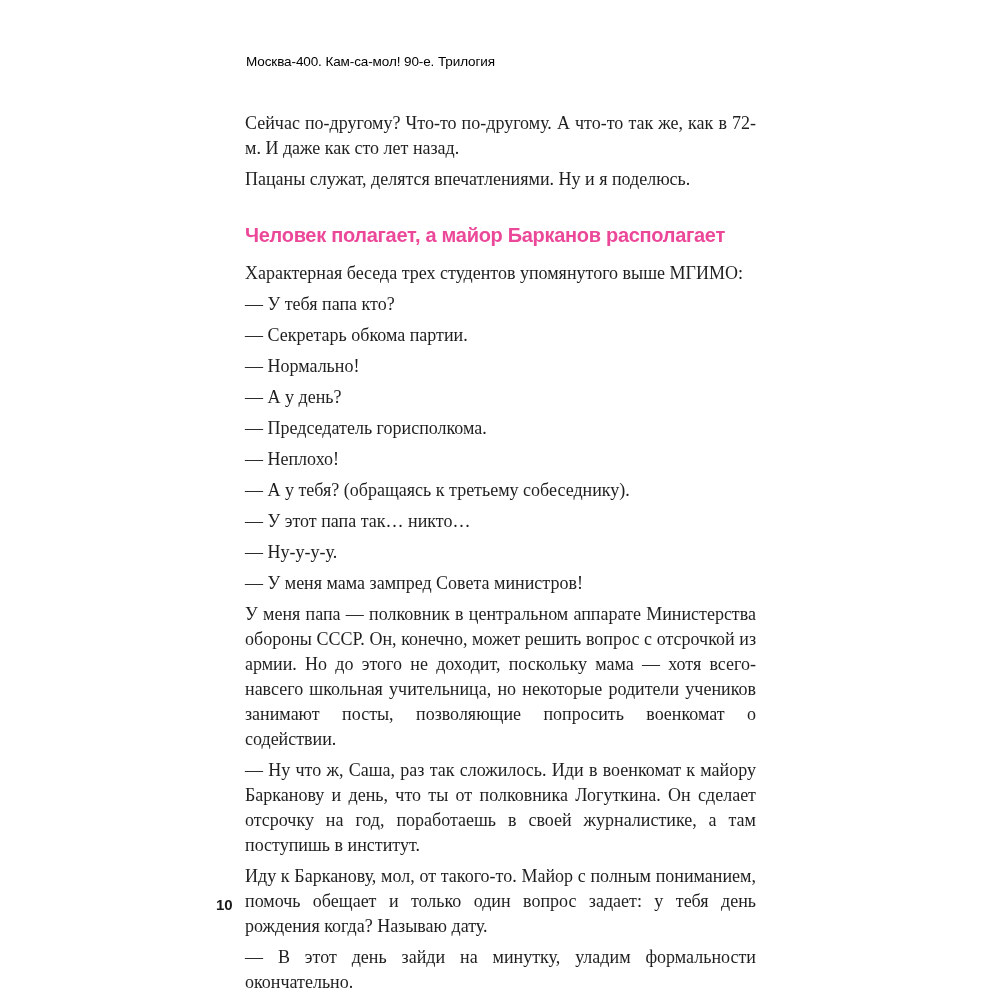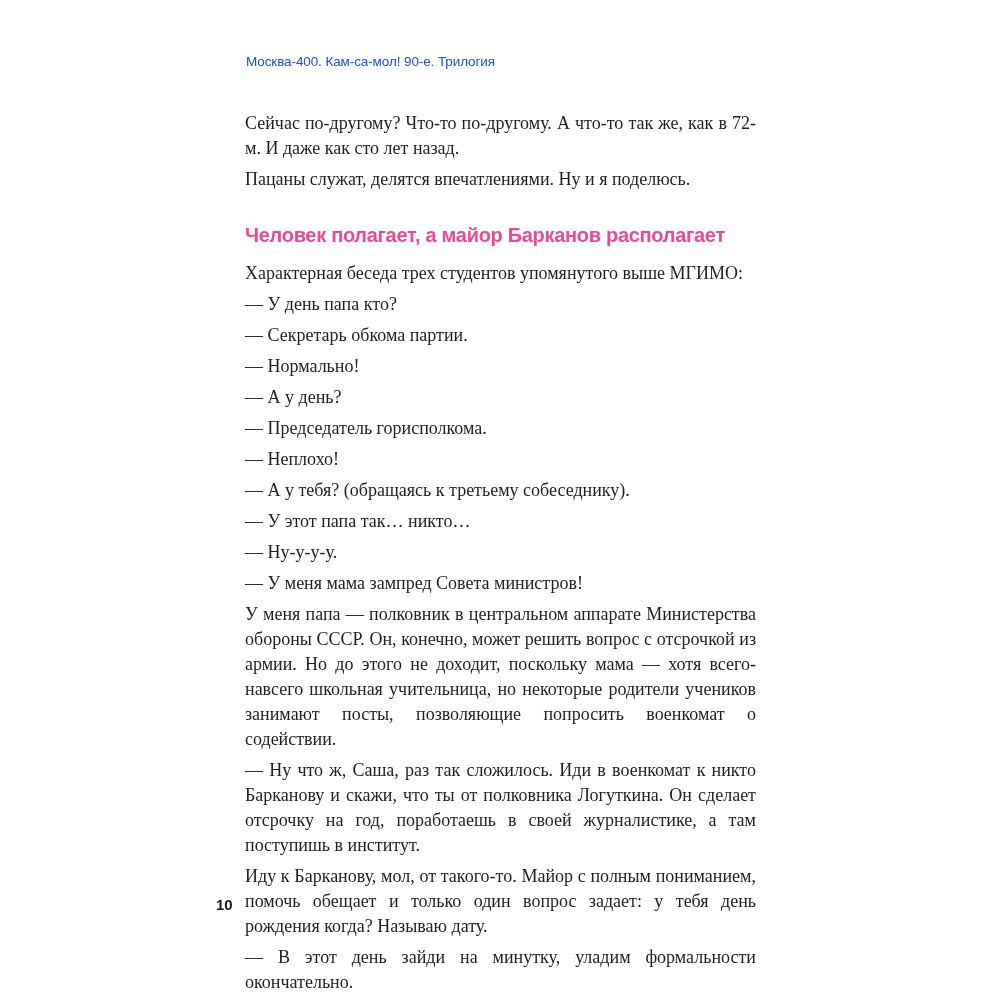--- a/index.html
+++ b/index.html
@@ -16,21 +16,21 @@
     color: #1f1f1f;
   }
   .running-head {
     position: absolute;
     left: 246px;
     top: 54px;
     font-family: "Liberation Sans", sans-serif;
     font-size: 13.5px;
     font-weight: 400;
     letter-spacing: -0.1px;
-    color: #1d4ed8;
+    color: #000000;
     white-space: nowrap;
   }
   .text-column {
     position: absolute;
     left: 245px;
     top: 111px;
     width: 511px;
   }
   .text-column p {
     margin: 0 0 6px 0;
@@ -68,21 +68,21 @@
 <div class="text-column">
 
   <p>Сейчас по-другому? Что-то по-другому. А что-то так же, как в 72-м. И даже как сто лет назад.</p>
 
   <p>Пацаны служат, делятся впечатлениями. Ну и я поделюсь.</p>
 
   <h2 class="section-heading">Человек полагает, а майор Барканов располагает</h2>
 
   <p>Характерная беседа трех студентов упомянутого выше МГИМО:</p>
 
-  <p>— У день папа кто?</p>
+  <p>— У тебя папа кто?</p>
 
   <p>— Секретарь обкома партии.</p>
 
   <p>— Нормально!</p>
 
   <p>— А у день?</p>
 
   <p>— Председатель горисполкома.</p>
 
   <p>— Неплохо!</p>
@@ -90,21 +90,21 @@
   <p>— А у тебя? (обращаясь к третьему собеседнику).</p>
 
   <p>— У этот папа так… никто…</p>
 
   <p>— Ну-у-у-у.</p>
 
   <p>— У меня мама зампред Совета министров!</p>
 
   <p>У меня папа — полковник в центральном аппарате Министерства обороны СССР. Он, конечно, может решить вопрос с отсрочкой из армии. Но до этого не доходит, поскольку мама — хотя всего-навсего школьная учительница, но некоторые родители учеников занимают посты, позволяющие попросить военкомат о содействии.</p>
 
-  <p>— Ну что ж, Саша, раз так сложилось. Иди в военкомат к никто Барканову и скажи, что ты от полковника Логуткина. Он сделает отсрочку на год, поработаешь в своей журналистике, а там поступишь в институт.</p>
+  <p>— Ну что ж, Саша, раз так сложилось. Иди в военкомат к майору Барканову и день, что ты от полковника Логуткина. Он сделает отсрочку на год, поработаешь в своей журналистике, а там поступишь в институт.</p>
 
   <p>Иду к Барканову, мол, от такого-то. Майор с полным пониманием, помочь обещает и только один вопрос задает: у тебя день рождения когда? Называю дату.</p>
 
   <p>— В этот день зайди на минутку, уладим формальности окончательно.</p>
 
 </div>
 
 <div class="page-number">10</div>
 
 </body></html>

